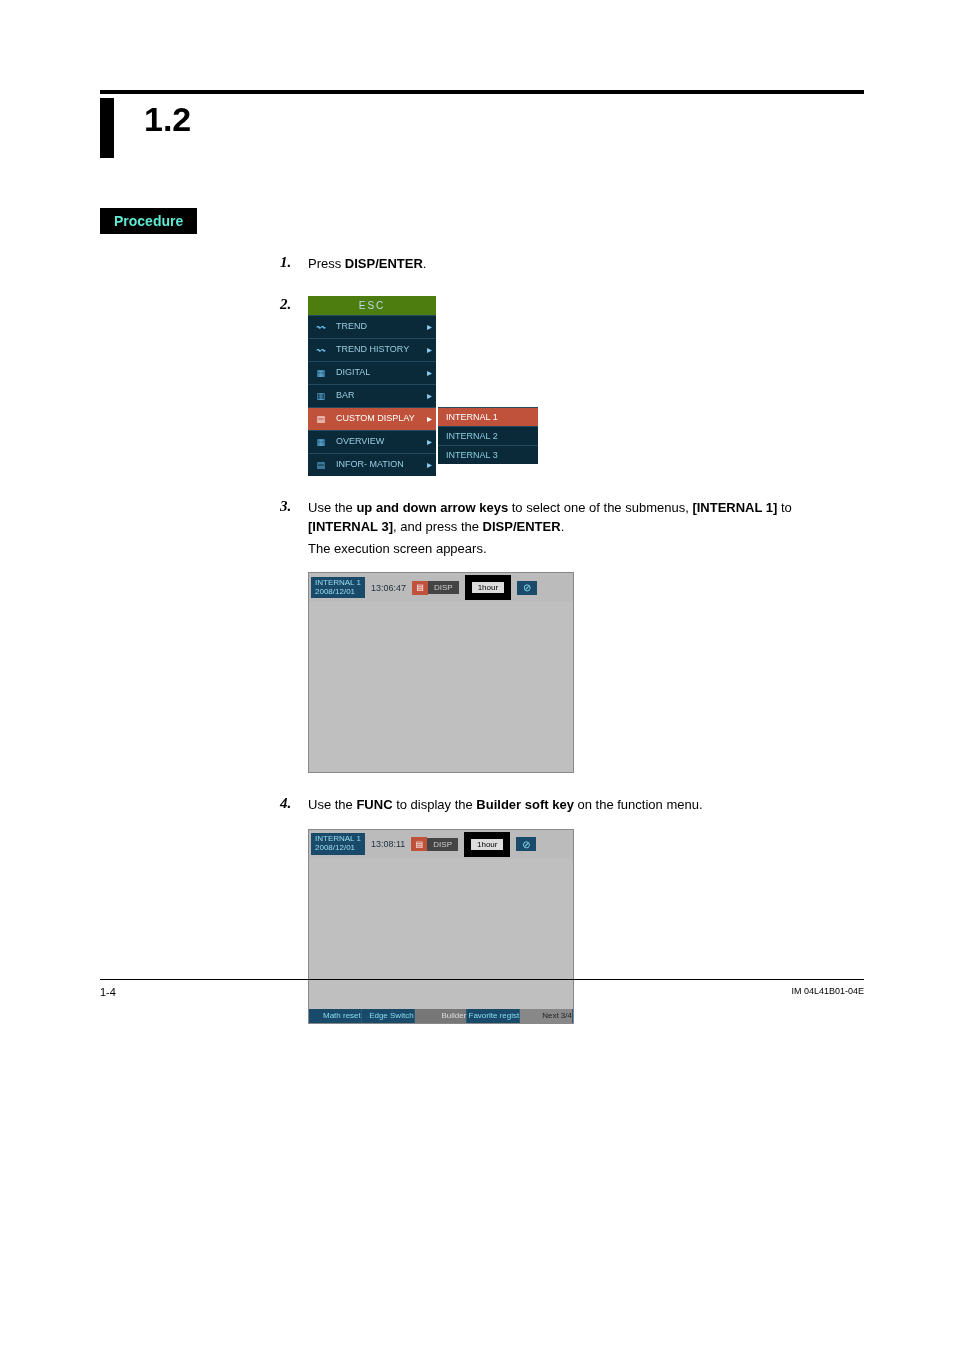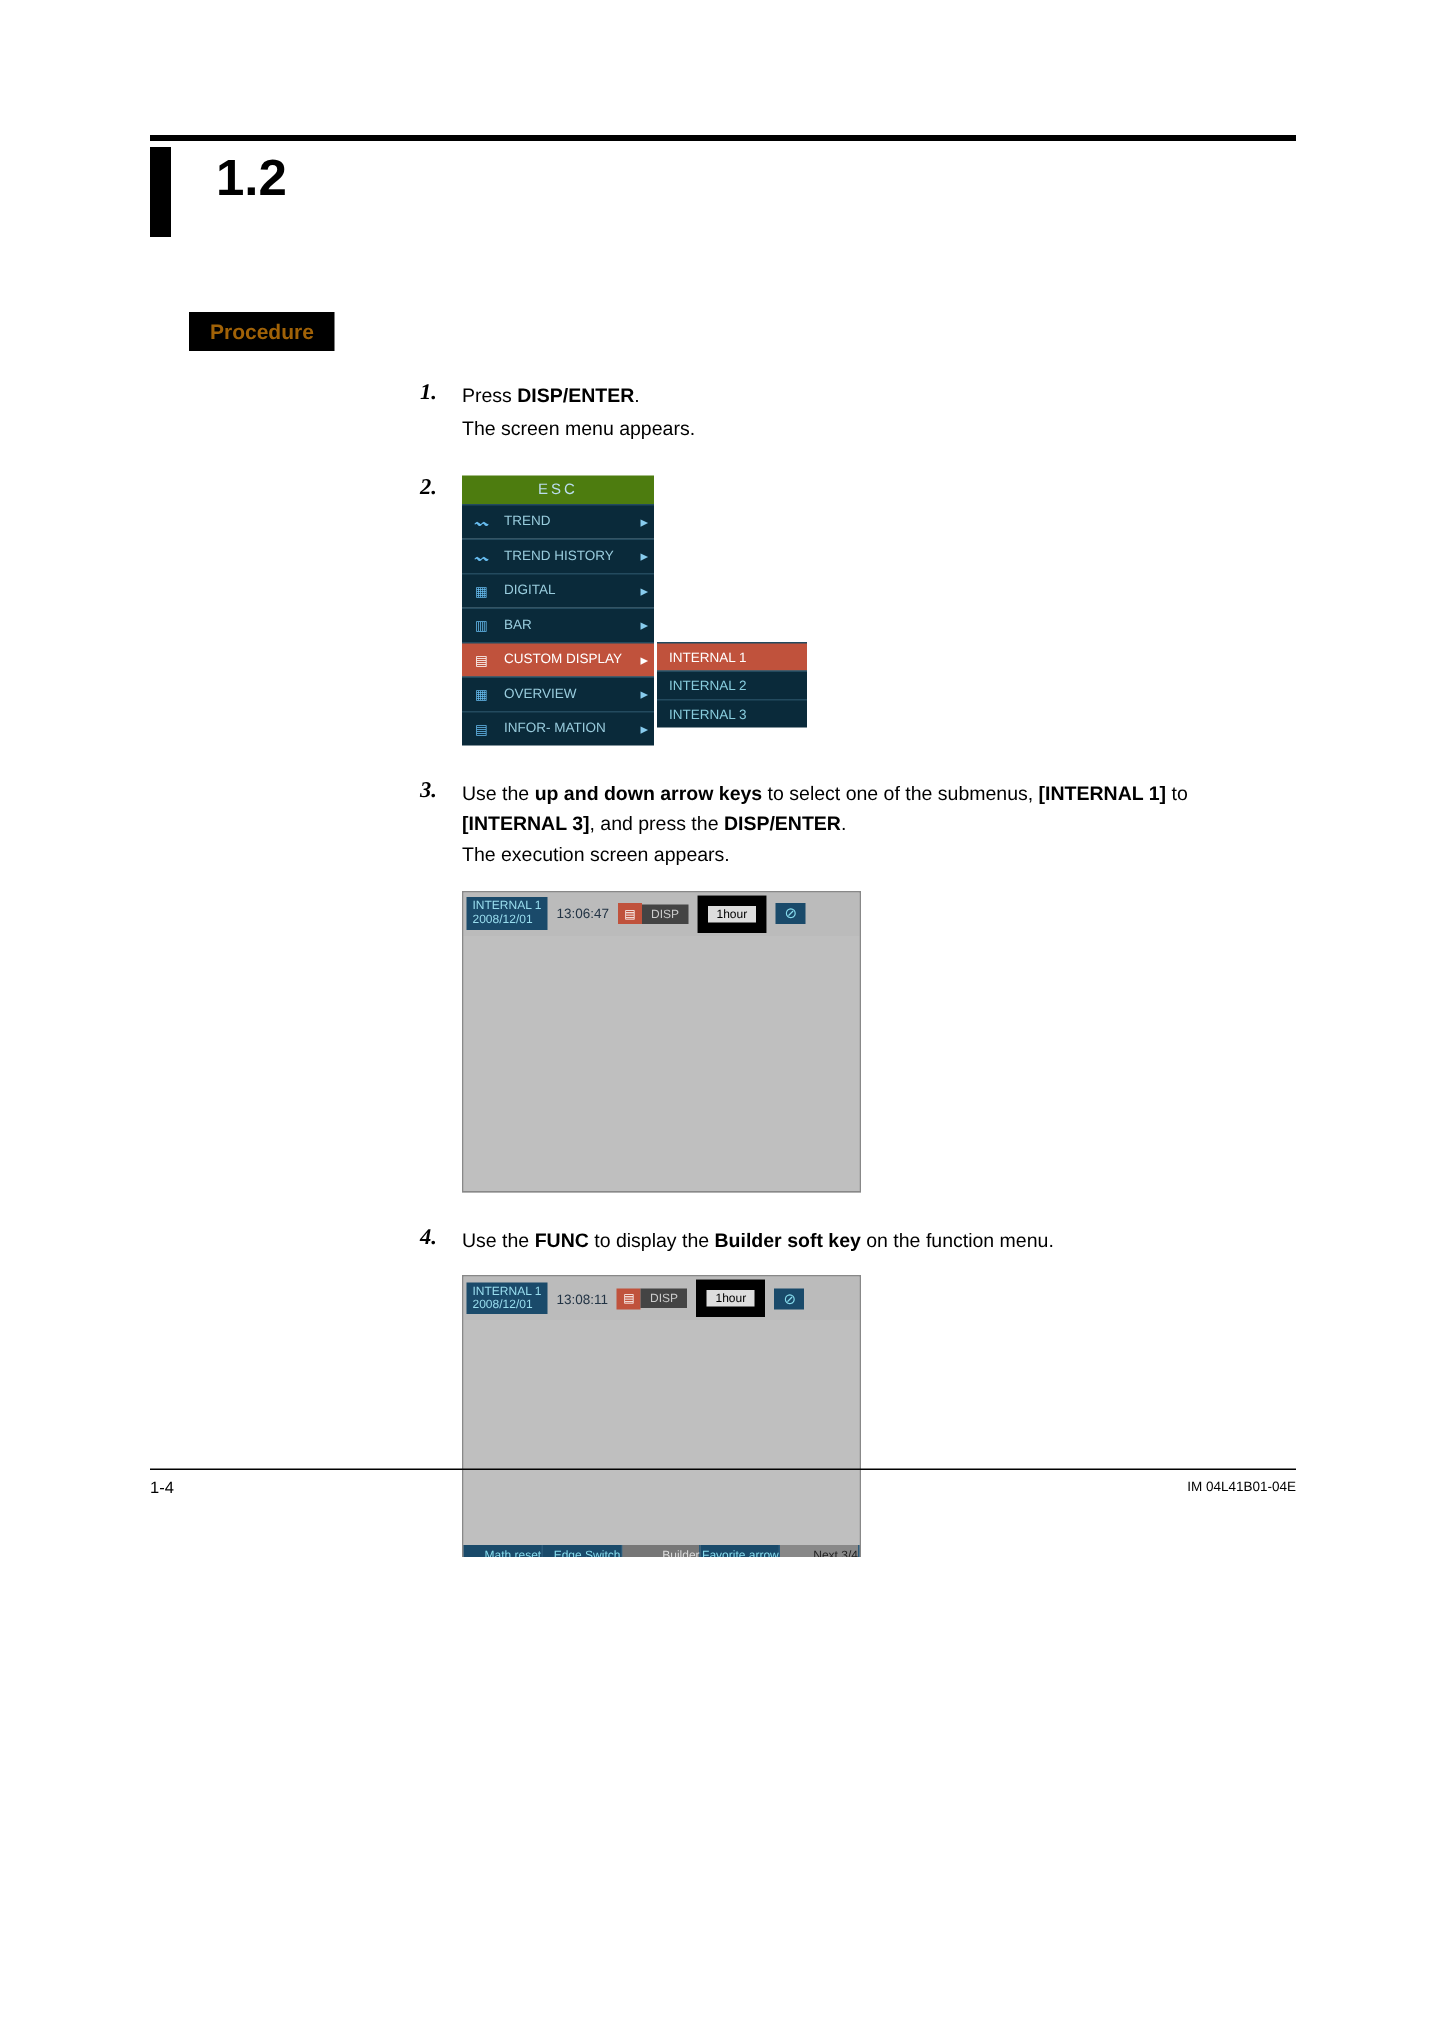--- a/index.html
+++ b/index.html
@@ -2,21 +2,21 @@
 <html><head>
 <meta charset="utf-8">
 <style>
   body{margin:0;background:#fff;font-family:Arial,Helvetica,sans-serif;color:#000;font-size:13px}
   .page{width:954px;height:1038px;position:relative;box-sizing:border-box;padding:90px 90px 40px 100px}
   .rule{height:4px;background:#000;margin-bottom:6px}
   .title-row{display:flex;align-items:flex-start}
   .title-bar{width:14px;height:60px;background:#000;margin-right:30px;margin-top:-2px}
   .sec-num{font-size:34px;font-weight:bold;margin-right:30px}
   .sec-title{font-size:28px;font-weight:bold}
-  .proc-box{display:inline-block;background:#000;color:#a16207;font-weight:bold;padding:5px 14px;font-size:14px;margin-top:50px;margin-left:26px}
+  .proc-box{display:inline-block;background:#000;color:#5eead4;font-weight:bold;padding:5px 14px;font-size:14px;margin-top:50px;}
   .content{margin-left:180px;margin-top:20px}
   ol.steps{list-style:none;padding:0;margin:0}
   ol.steps>li{margin-bottom:22px;position:relative;padding-left:28px}
   ol.steps>li .num{position:absolute;left:0;top:0;font-style:italic;font-weight:bold;font-family:Georgia,'Times New Roman',serif;font-size:15px}
   .body{line-height:1.5}
   .note{margin-top:2px}
   .fig{margin-top:14px}
   .menu-wrap{font-size:10px}
   .esc{width:128px;background:#4d7c0f;color:#bde;text-align:center;padding:4px 0;font-size:10px;letter-spacing:2px}
   .menu-list{width:128px}
@@ -59,21 +59,20 @@
 
   <div class="proc-box">Procedure</div>
 
   <div class="content">
     <ol class="steps">
 
       <li>
         <span class="num">1.</span>
         <div class="body">
           <span>Press </span><b>DISP/ENTER</b><span>.</span>
-          <div class="note">The screen menu appears.</div>
         </div>
       </li>
 
       <li>
         <span class="num">2.</span>
 
         <div class="fig">
           <div class="menu-wrap-outer">
             <div class="menu-wrap">
               <div class="esc">ESC</div>
@@ -160,21 +159,21 @@
               <div class="scr-disp-ico">▤</div>
               <div class="scr-disp">DISP</div>
               <div class="scr-rate">1hour</div>
               <div class="scr-bell">⊘</div>
             </div>
             <div class="scr-body" style="height:150px"></div>
             <div class="scr-sk">
               <div class="sk">Math reset</div>
               <div class="sk">Edge Switch</div>
               <div class="sk sel">Builder</div>
-              <div class="sk">Favorite arrow</div>
+              <div class="sk">Favorite regist</div>
               <div class="sk nx">Next 3/4</div>
             </div>
           </div>
         </div>
       </li>
 
     </ol>
   </div>
 
   <div class="footer">

